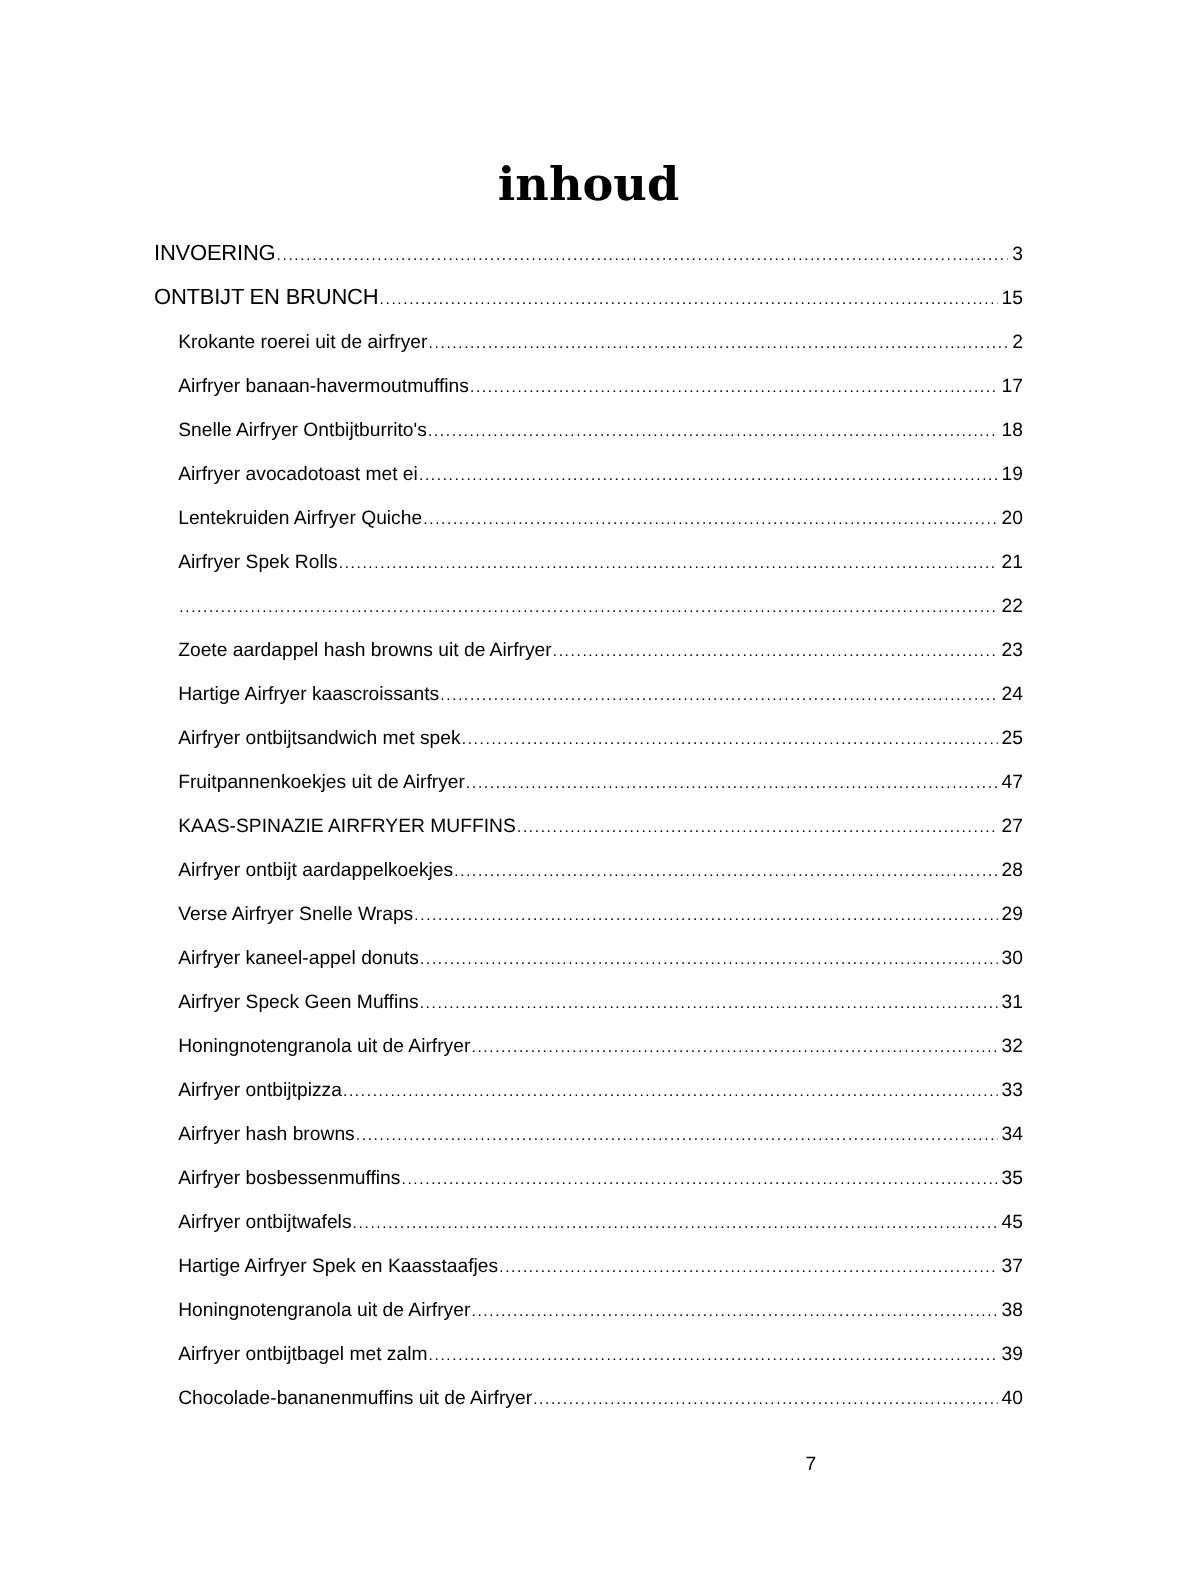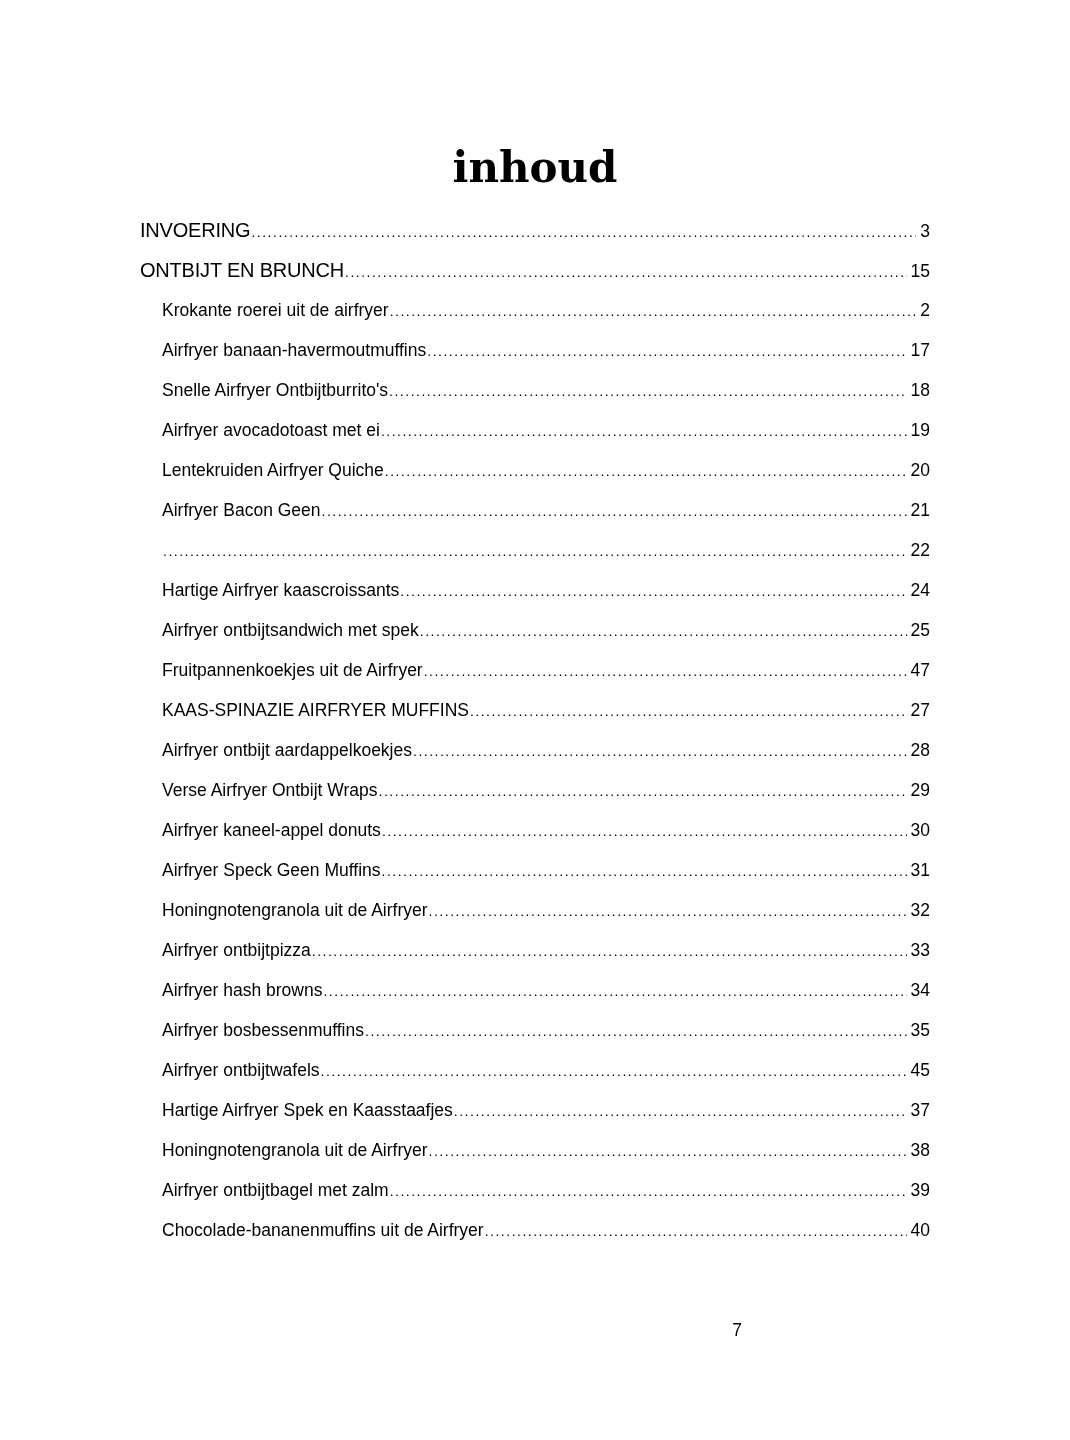--- a/index.html
+++ b/index.html
@@ -125,29 +125,34 @@
         <span class="entry-label">Airfryer avocadotoast met ei</span>
         <span class="leader"></span>
         <span class="entry-page">19</span>
       </li>
     <li class="toc-entry level-2">
         <span class="entry-label">Lentekruiden Airfryer Quiche</span>
         <span class="leader"></span>
         <span class="entry-page">20</span>
       </li>
     <li class="toc-entry level-2">
-        <span class="entry-label">Airfryer Bacon Geen</span>
+        <span class="entry-label">Airfryer Spek Rolls</span>
         <span class="leader"></span>
         <span class="entry-page">21</span>
       </li>
     <li class="toc-entry level-2">
         <span class="leader"></span>
         <span class="entry-page">22</span>
       </li>
     <li class="toc-entry level-2">
+        <span class="entry-label">Zoete aardappel hash browns uit de Airfryer</span>
+        <span class="leader"></span>
+        <span class="entry-page">23</span>
+      </li>
+    <li class="toc-entry level-2">
         <span class="entry-label">Hartige Airfryer kaascroissants</span>
         <span class="leader"></span>
         <span class="entry-page">24</span>
       </li>
     <li class="toc-entry level-2">
         <span class="entry-label">Airfryer ontbijtsandwich met spek</span>
         <span class="leader"></span>
         <span class="entry-page">25</span>
       </li>
     <li class="toc-entry level-2">
@@ -159,21 +164,21 @@
         <span class="entry-label">KAAS-SPINAZIE AIRFRYER MUFFINS</span>
         <span class="leader"></span>
         <span class="entry-page">27</span>
       </li>
     <li class="toc-entry level-2">
         <span class="entry-label">Airfryer ontbijt aardappelkoekjes</span>
         <span class="leader"></span>
         <span class="entry-page">28</span>
       </li>
     <li class="toc-entry level-2">
-        <span class="entry-label">Verse Airfryer Ontbijt Wraps</span>
+        <span class="entry-label">Verse Airfryer Snelle Wraps</span>
         <span class="leader"></span>
         <span class="entry-page">29</span>
       </li>
     <li class="toc-entry level-2">
         <span class="entry-label">Airfryer kaneel-appel donuts</span>
         <span class="leader"></span>
         <span class="entry-page">30</span>
       </li>
     <li class="toc-entry level-2">
         <span class="entry-label">Airfryer Speck Geen Muffins</span>

